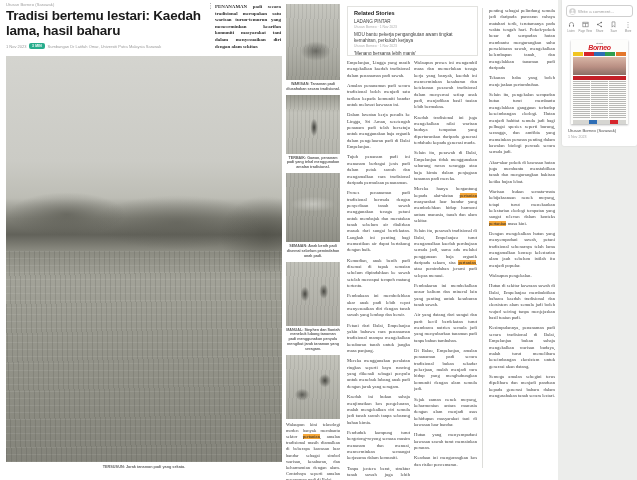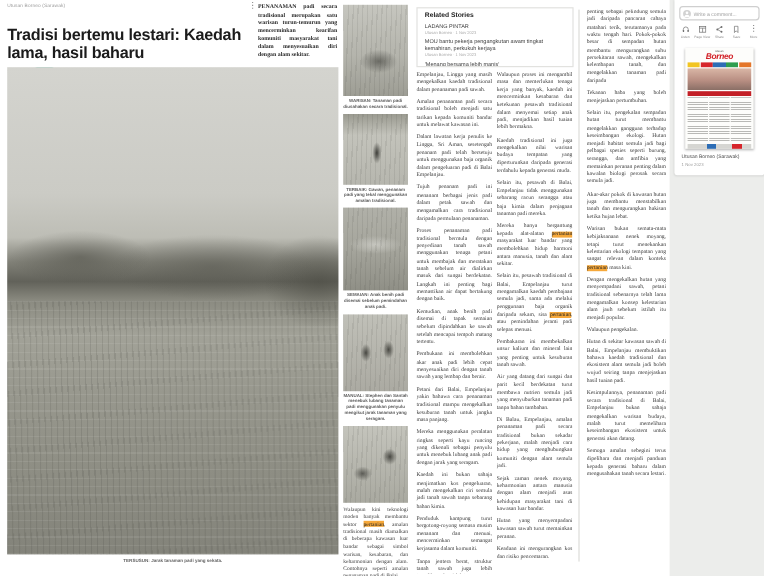--- a/index.html
+++ b/index.html
@@ -4,21 +4,21 @@
 <style>
   html,body{margin:0;padding:0;}
   body{width:637px;height:480px;background:#ecedeb;font-family:"Liberation Sans",sans-serif;overflow:hidden;}
   .screen{position:relative;width:637px;height:480px;}
 
   
   .article-card{position:absolute;left:0;top:0;width:558px;height:480px;background:#ffffff;}
 
   .head{position:absolute;left:6px;top:2px;width:206px;}
   .kicker{font-size:4px;color:#9b9b9b;letter-spacing:.1px;}
-  h1.title{margin:14px 0 0 0;font-size:13.5px;line-height:1.12;font-weight:700;color:#1b1b1b;letter-spacing:-.2px;}
+  h1.title{margin:1px 0 0 0;font-size:13.5px;line-height:1.12;font-weight:700;color:#1b1b1b;letter-spacing:-.2px;}
   .meta{margin-top:5px;display:flex;align-items:center;gap:3px;font-size:4px;color:#9b9b9b;white-space:nowrap;overflow:hidden;}
   .badge{background:#28ac8c;color:#fff;font-size:3.4px;font-weight:700;padding:1px 2.5px;border-radius:2px;letter-spacing:.2px;}
   .kebab{position:absolute;right:-2px;top:0;font-size:7px;color:#777;line-height:1;cursor:pointer;}
 
   .main-photo{position:absolute;left:6px;top:56px;width:276px;height:406px;background:
     radial-gradient(90px 34px at 22% 39%, rgba(78,78,70,.55), transparent 65%),
     radial-gradient(130px 42px at 62% 41%, rgba(88,88,80,.5), transparent 65%),
     radial-gradient(70px 60px at 94% 44%, rgba(70,70,62,.5), transparent 65%),
     linear-gradient(180deg,#d4d4cf 0%,#cbcbc5 26%,#bdbdb5 35%,#808077 40%,#62625a 44%,#8b8b81 48%,#a2a298 55%,#97978d 68%,#8d8d83 84%,#83837a 100%);}
   .main-photo::after{content:"";position:absolute;left:0;right:0;top:48%;bottom:0;background:

